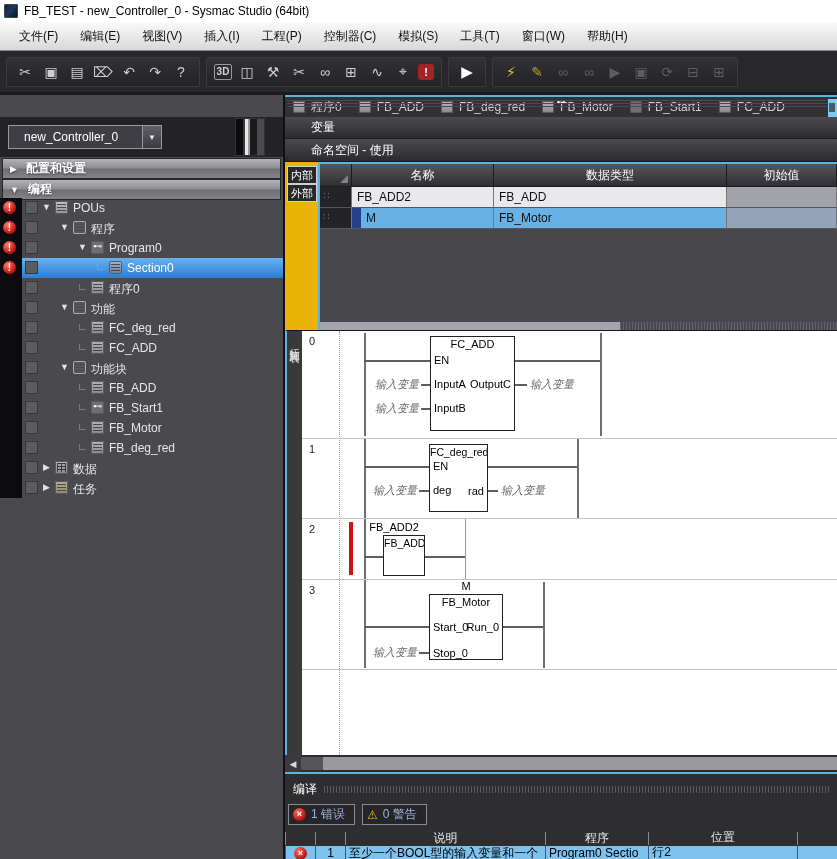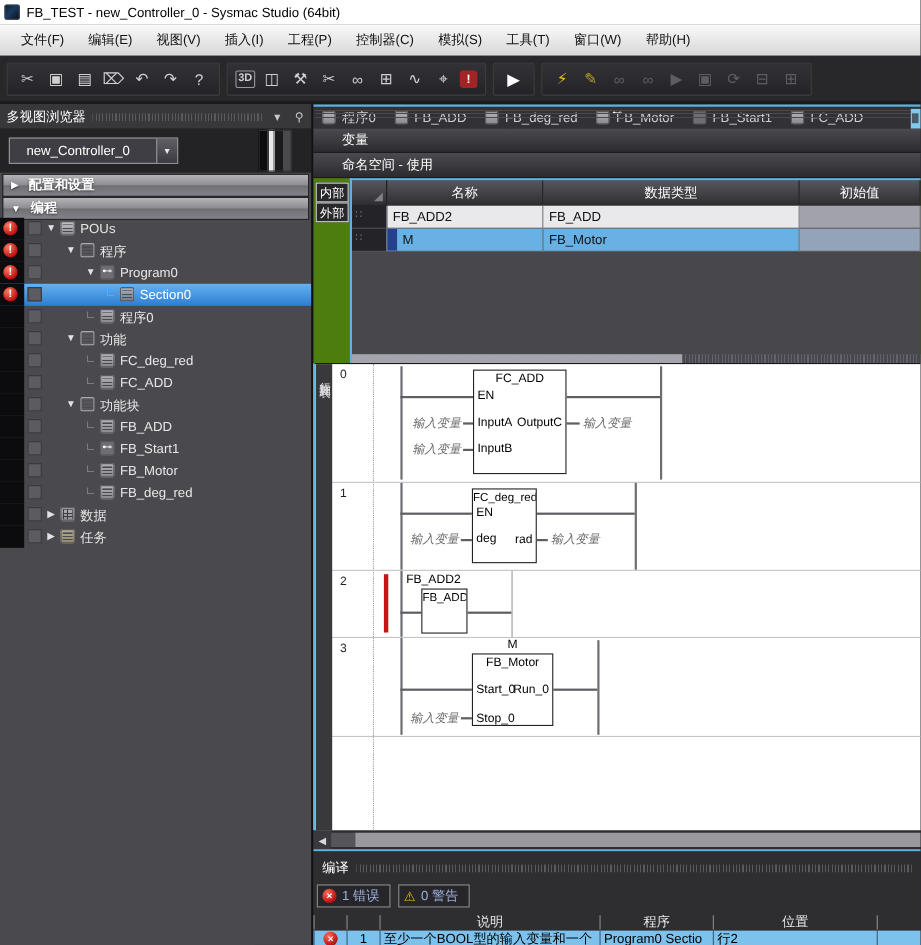--- a/index.html
+++ b/index.html
@@ -91,21 +91,21 @@
   .tab-sliver{position:absolute;right:0;top:2px;bottom:0;width:9px;background:#7ecbee;}
   .tab-sliver i{position:absolute;left:1px;top:4px;width:6px;height:9px;background:#4a5a66;}
 
   
   .ebar{position:absolute;left:0;right:0;background:linear-gradient(#4a4a50,#2b2b2f);
     border-bottom:1px solid #191a1c;color:#fff;font-size:12px;display:flex;align-items:center;padding-left:26px;box-sizing:border-box;}
   #varbar{top:22px;height:22px;}
   #nsbar{top:44px;height:23px;}
 
   
-  #gridwrap{position:absolute;top:67px;left:0;right:0;height:168px;background:#4d7c0f;}
+  #gridwrap{position:absolute;top:67px;left:0;right:0;height:168px;background:#eab308;}
   .side-tab{position:absolute;left:2px;width:28px;height:16px;background:#28282b;border:1px solid #cfcfd2;
     color:#fff;font-size:11px;display:flex;align-items:center;justify-content:center;}
   #stab1{top:4px;} #stab2{top:22px;}
   .vgrid{position:absolute;left:33px;right:0;top:0;bottom:0;background:#48484c;
     border-top:2px solid #5ab4e0;border-left:2px solid #5ab4e0;box-sizing:border-box;
     display:flex;flex-direction:column;}
   .vg-head{display:flex;height:23px;flex:none;}
   .vg-head .c{background:linear-gradient(#56565c,#2f2f33);color:#fff;font-size:12px;
     display:flex;align-items:center;justify-content:center;border-right:1px solid #1c1c1e;border-bottom:1px solid #1c1c1e;box-sizing:border-box;}
   .vg-corner{position:relative;}
@@ -164,21 +164,21 @@
   .err-ic{width:13px;height:13px;border-radius:50%;background:radial-gradient(circle at 35% 30%,#ff6a5a,#b81010 70%);
     color:#fff;font-size:9px;font-weight:bold;text-align:center;line-height:13px;font-style:normal;}
   .warn-ic{color:#f0c41c;font-size:12px;font-style:normal;}
   .bp-head{display:flex;margin-top:7px;height:13px;}
   .bp-head .c{color:#e8e8ea;font-size:12px;line-height:13px;text-align:center;border-left:1px solid #8a8a8e;box-sizing:border-box;}
   .bp-row{display:flex;height:14px;background:#7cc2ec;margin-top:1px;}
   .bp-row .c{font-size:12px;line-height:14px;color:#000;border-left:1px solid #3a5a7a;box-sizing:border-box;
     white-space:nowrap;overflow:hidden;padding:0 3px;}
   .ci{width:30px;flex:none;display:flex;align-items:center;justify-content:center;padding:0 !important;}
   .cn{width:30px;flex:none;text-align:center;}
-  .cd{width:200px;flex:none;} .cp{width:103px;flex:none;} .cl{width:149px;flex:none;} .cx{flex:1;}
+  .cd{width:200px;flex:none;} .cp{width:103px;flex:none;} .cl{width:149px;flex:none;font-family:Liberation Mono, monospace;} .cx{flex:1;}
 </style>
 </head>
 <body>
 
 <div id="app">
 
   <div id="titlebar">
     <span class="app-icon"></span>
     <span>FB_TEST - new_Controller_0 - Sysmac Studio (64bit)</span>
   </div>
@@ -229,26 +229,20 @@
         <span class="tbtn dis">▣</span>
         <span class="tbtn dis">⟳</span>
         <span class="tbtn dis">⊟</span>
         <span class="tbtn dis">⊞</span>
       </div>
     </div>
 
   <div id="main">
 
     <div id="sidebar">
-      <div class="sb-header">
-        <span>多视图浏览器</span>
-        <i class="dots"></i>
-        <span class="hdr-ic">▾</span>
-        <span class="hdr-ic">⚲</span>
-      </div>
       <div class="sb-selrow">
         <div class="ctrl-select">
           <span>new_Controller_0</span>
           <span class="dd">▼</span>
         </div>
         <div class="ctrl-thumb"></div>
       </div>
       <div class="sb-section" id="sect1">
         <span class="arr">▶</span>
         <span>配置和设置</span>

